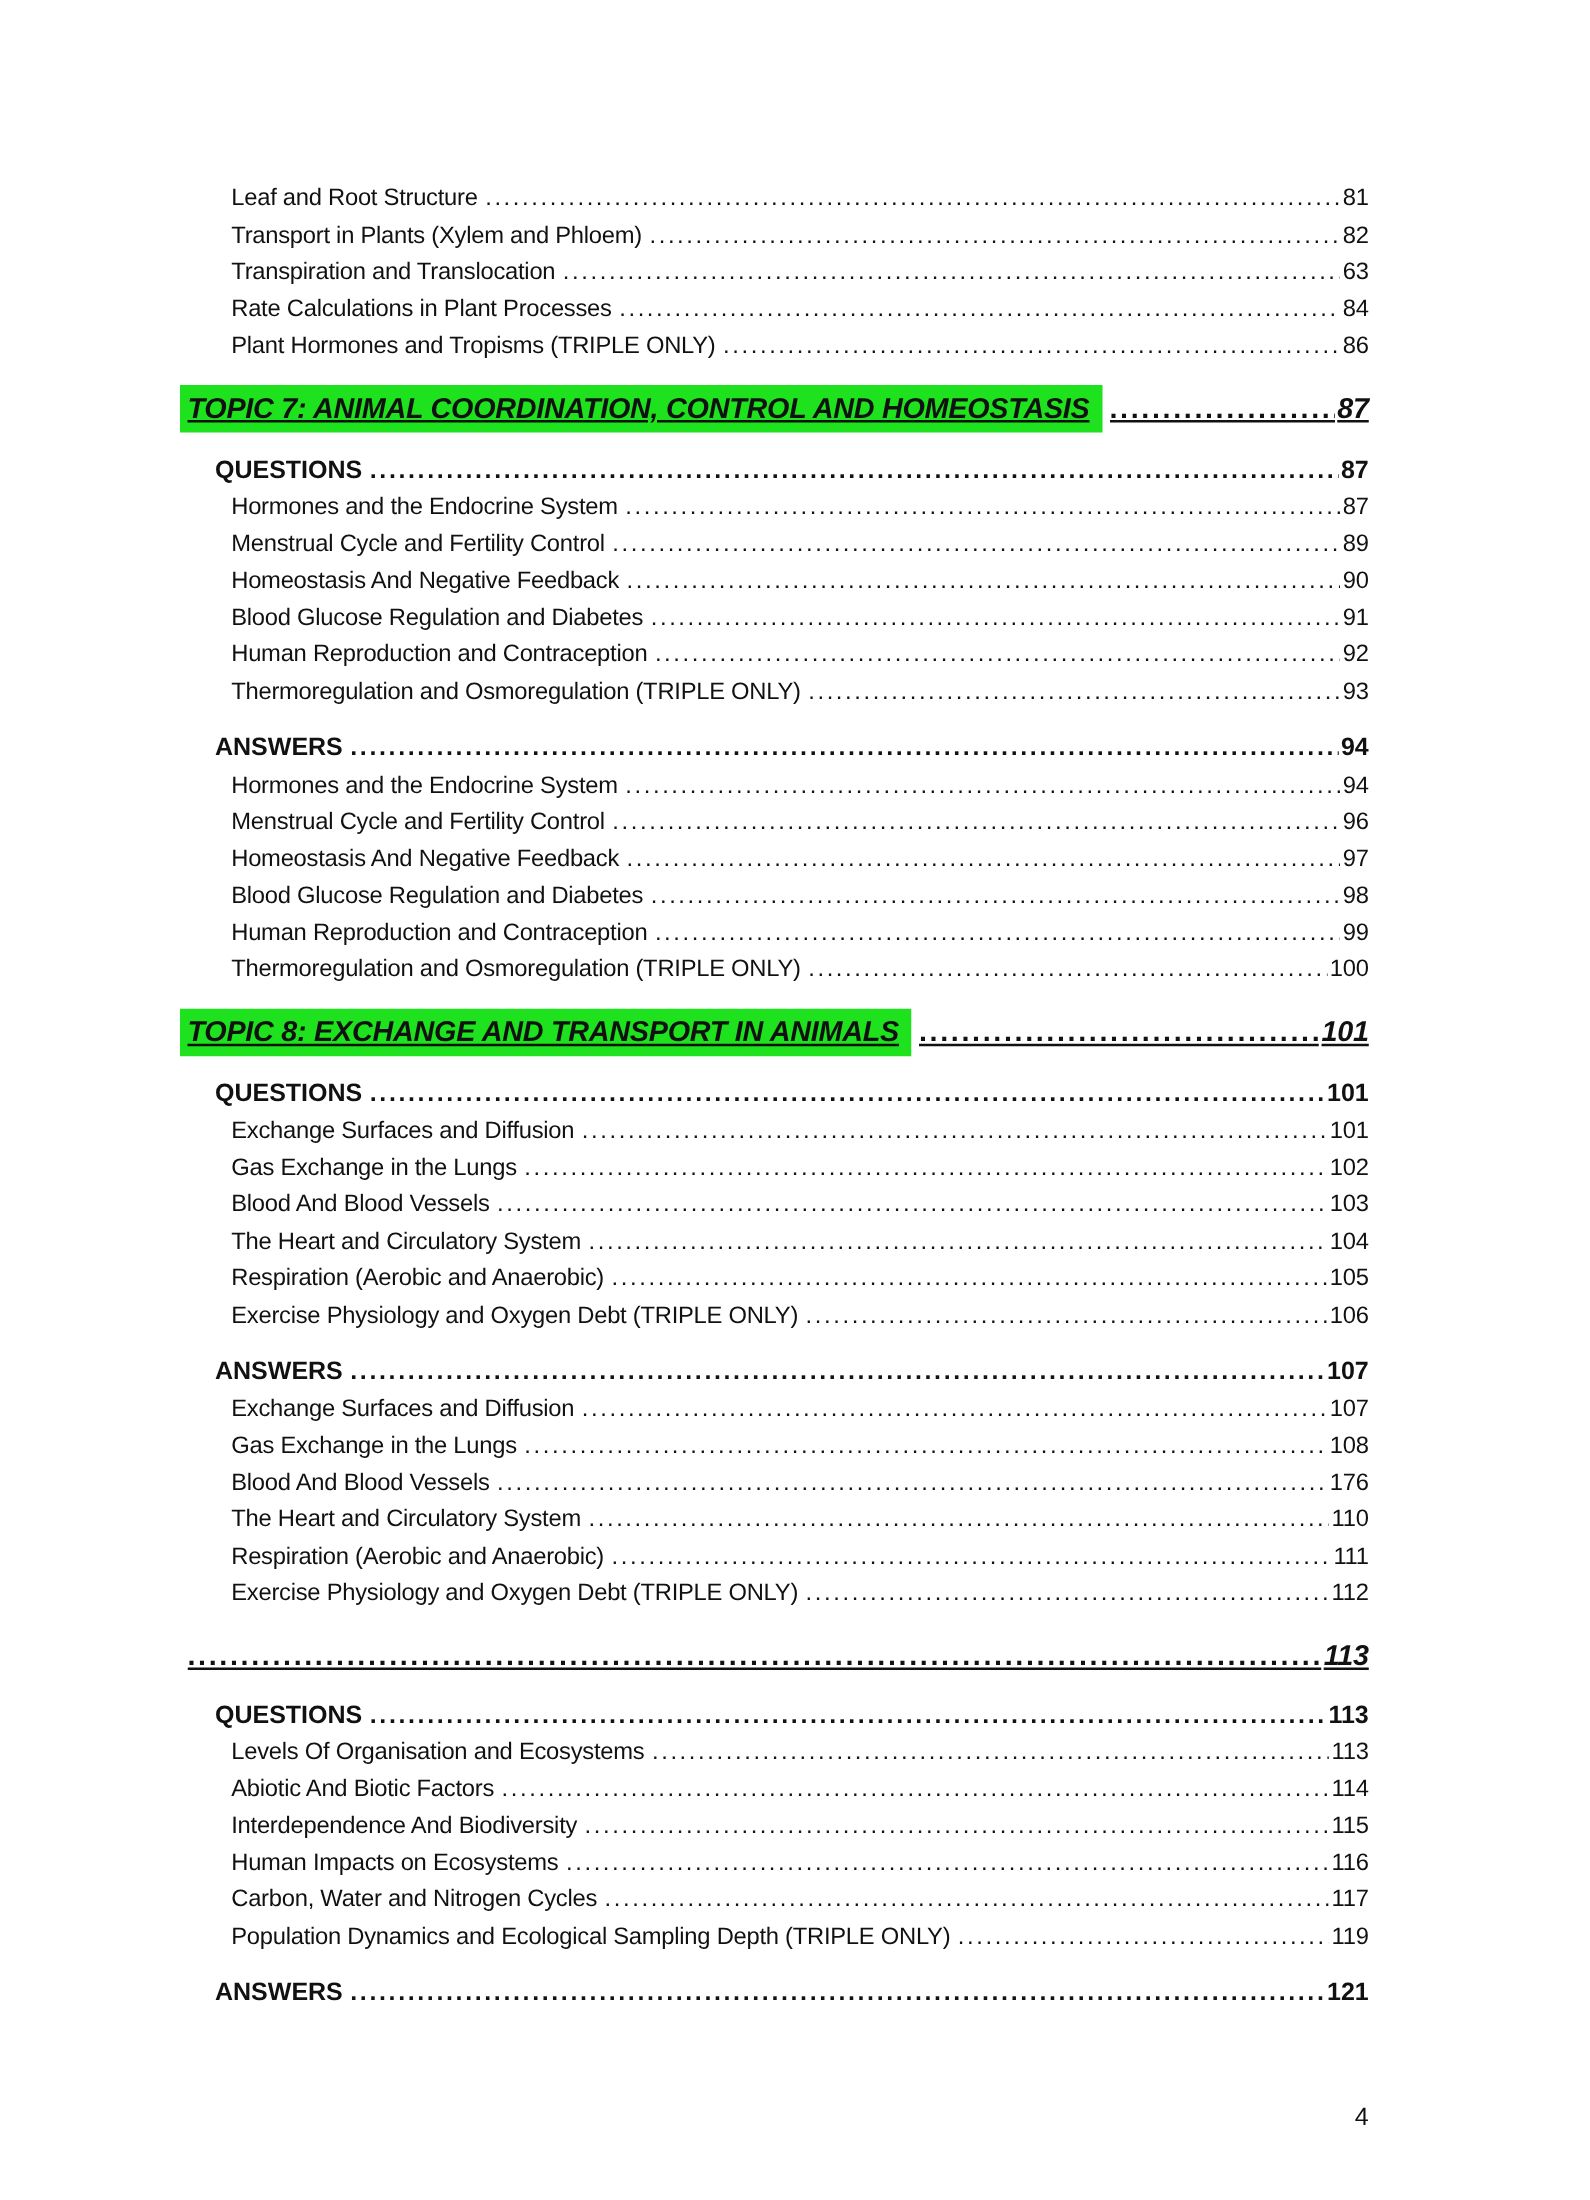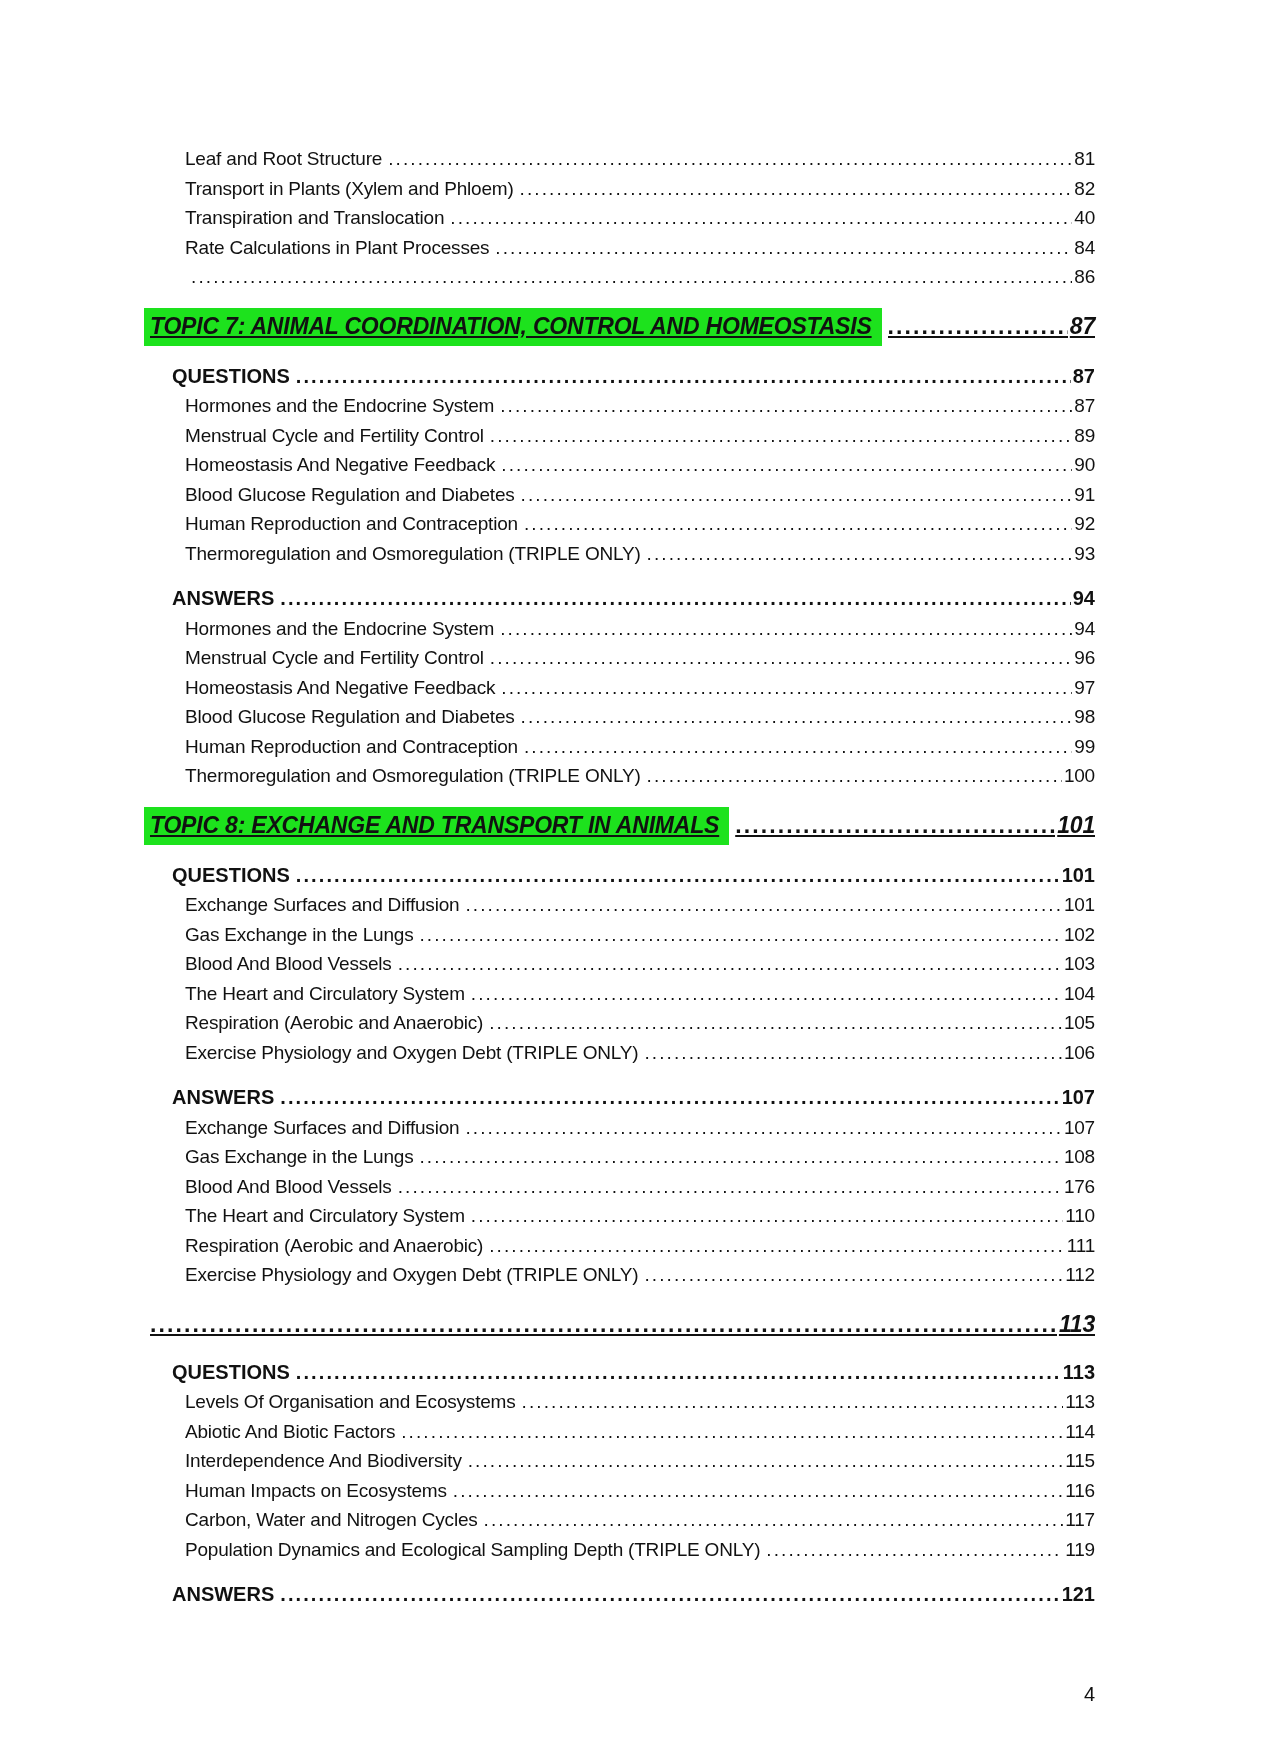--- a/index.html
+++ b/index.html
@@ -76,28 +76,29 @@
         <span class="num">81</span>
       </div>
       <div class="row entry">
         <span class="label">Transport in Plants (Xylem and Phloem)</span>
         <span class="leader">............................................................................................................................................................................................................................................................................................................</span>
         <span class="num">82</span>
       </div>
       <div class="row entry">
         <span class="label">Transpiration and Translocation</span>
         <span class="leader">............................................................................................................................................................................................................................................................................................................</span>
-        <span class="num">40</span>
+        <span class="num">63</span>
       </div>
       <div class="row entry">
         <span class="label">Rate Calculations in Plant Processes</span>
         <span class="leader">............................................................................................................................................................................................................................................................................................................</span>
         <span class="num">84</span>
       </div>
       <div class="row entry">
+        <span class="label">Plant Hormones and Tropisms (TRIPLE ONLY)</span>
         <span class="leader">............................................................................................................................................................................................................................................................................................................</span>
         <span class="num">86</span>
       </div>
       <div class="row topic">
         <span class="label">TOPIC 7: ANIMAL COORDINATION, CONTROL AND HOMEOSTASIS</span>
         <span class="leader">............................................................................................................................................................................................................................................................................................................</span>
         <span class="num">87</span>
       </div>
       <div class="row section">
         <span class="label">QUESTIONS</span>

